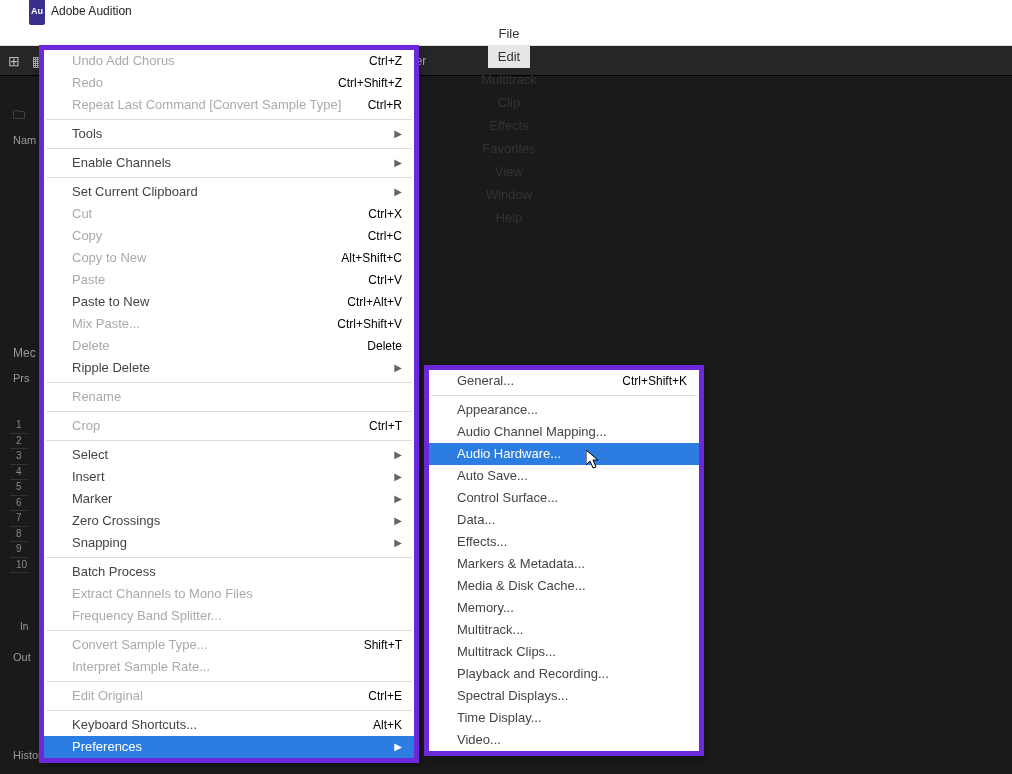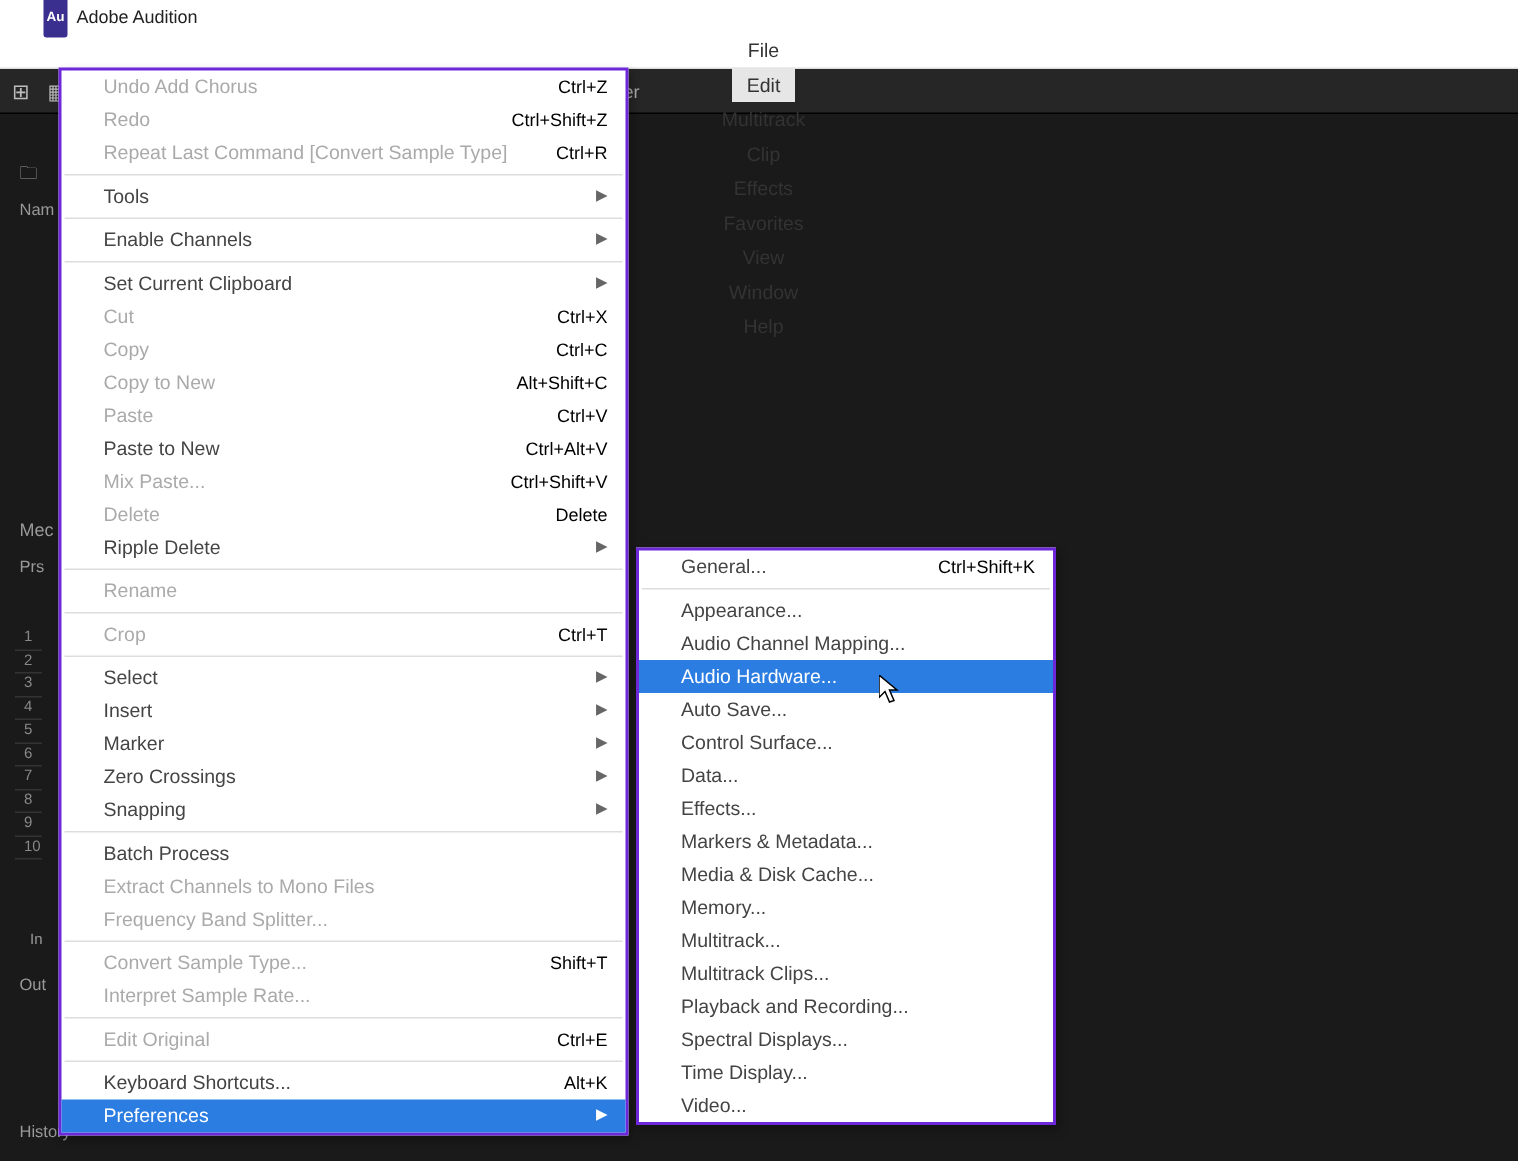--- a/index.html
+++ b/index.html
@@ -25,21 +25,21 @@
   .prs-lbl { left: 13px; top: 372px; font-size: 11px; }
   .in-lbl { left: 20px; top: 621px; font-size: 10px; }
   .out-lbl { left: 13px; top: 651px; font-size: 11px; }
   .history-lbl { left: 13px; top: 749px; font-size: 11px; }
   .video-lbl { left: 91px; top: 776px; font-size: 11px; border-bottom: 1px solid #888; padding-bottom: 1px; }
   
   .numlist { position: absolute; left: 10px; top: 418px; }
   .numlist div { color: #888; font-size: 10px; line-height: 14.5px; padding-left: 6px; width: 18px; border-bottom: 1px solid #333; }
   
   
-  .dropdown { position: absolute; background: #fff; border: 2px solid #6d28d9; box-shadow: 2px 3px 6px rgba(0,0,0,.3); font-size: 13px; color: #444; }
+  .dropdown { position: absolute; background: #fff; border: 5px solid #6d28d9; box-shadow: 2px 3px 6px rgba(0,0,0,.3); font-size: 13px; color: #444; }
   .dd-edit { left: 39px; top: 45px; width: 380px; }
   .dd-prefs { left: 424px; top: 365px; width: 280px; }
   .dd-item { display: flex; justify-content: space-between; align-items: center; padding: 3px 12px 3px 28px; line-height: 16px; cursor: default; position: relative; }
   .dd-item.disabled { color: #aaa; }
   .dd-item.highlight { background: #2b7de1; color: #fff; }
   .dd-sep { height: 1px; background: #ddd; margin: 3px 2px; }
   .dd-arrow { font-size: 10px; color: #666; }
   .dd-item.highlight .dd-arrow { color: #fff; }
   .dd-short { color: #000000; font-size: 12px; }
   

